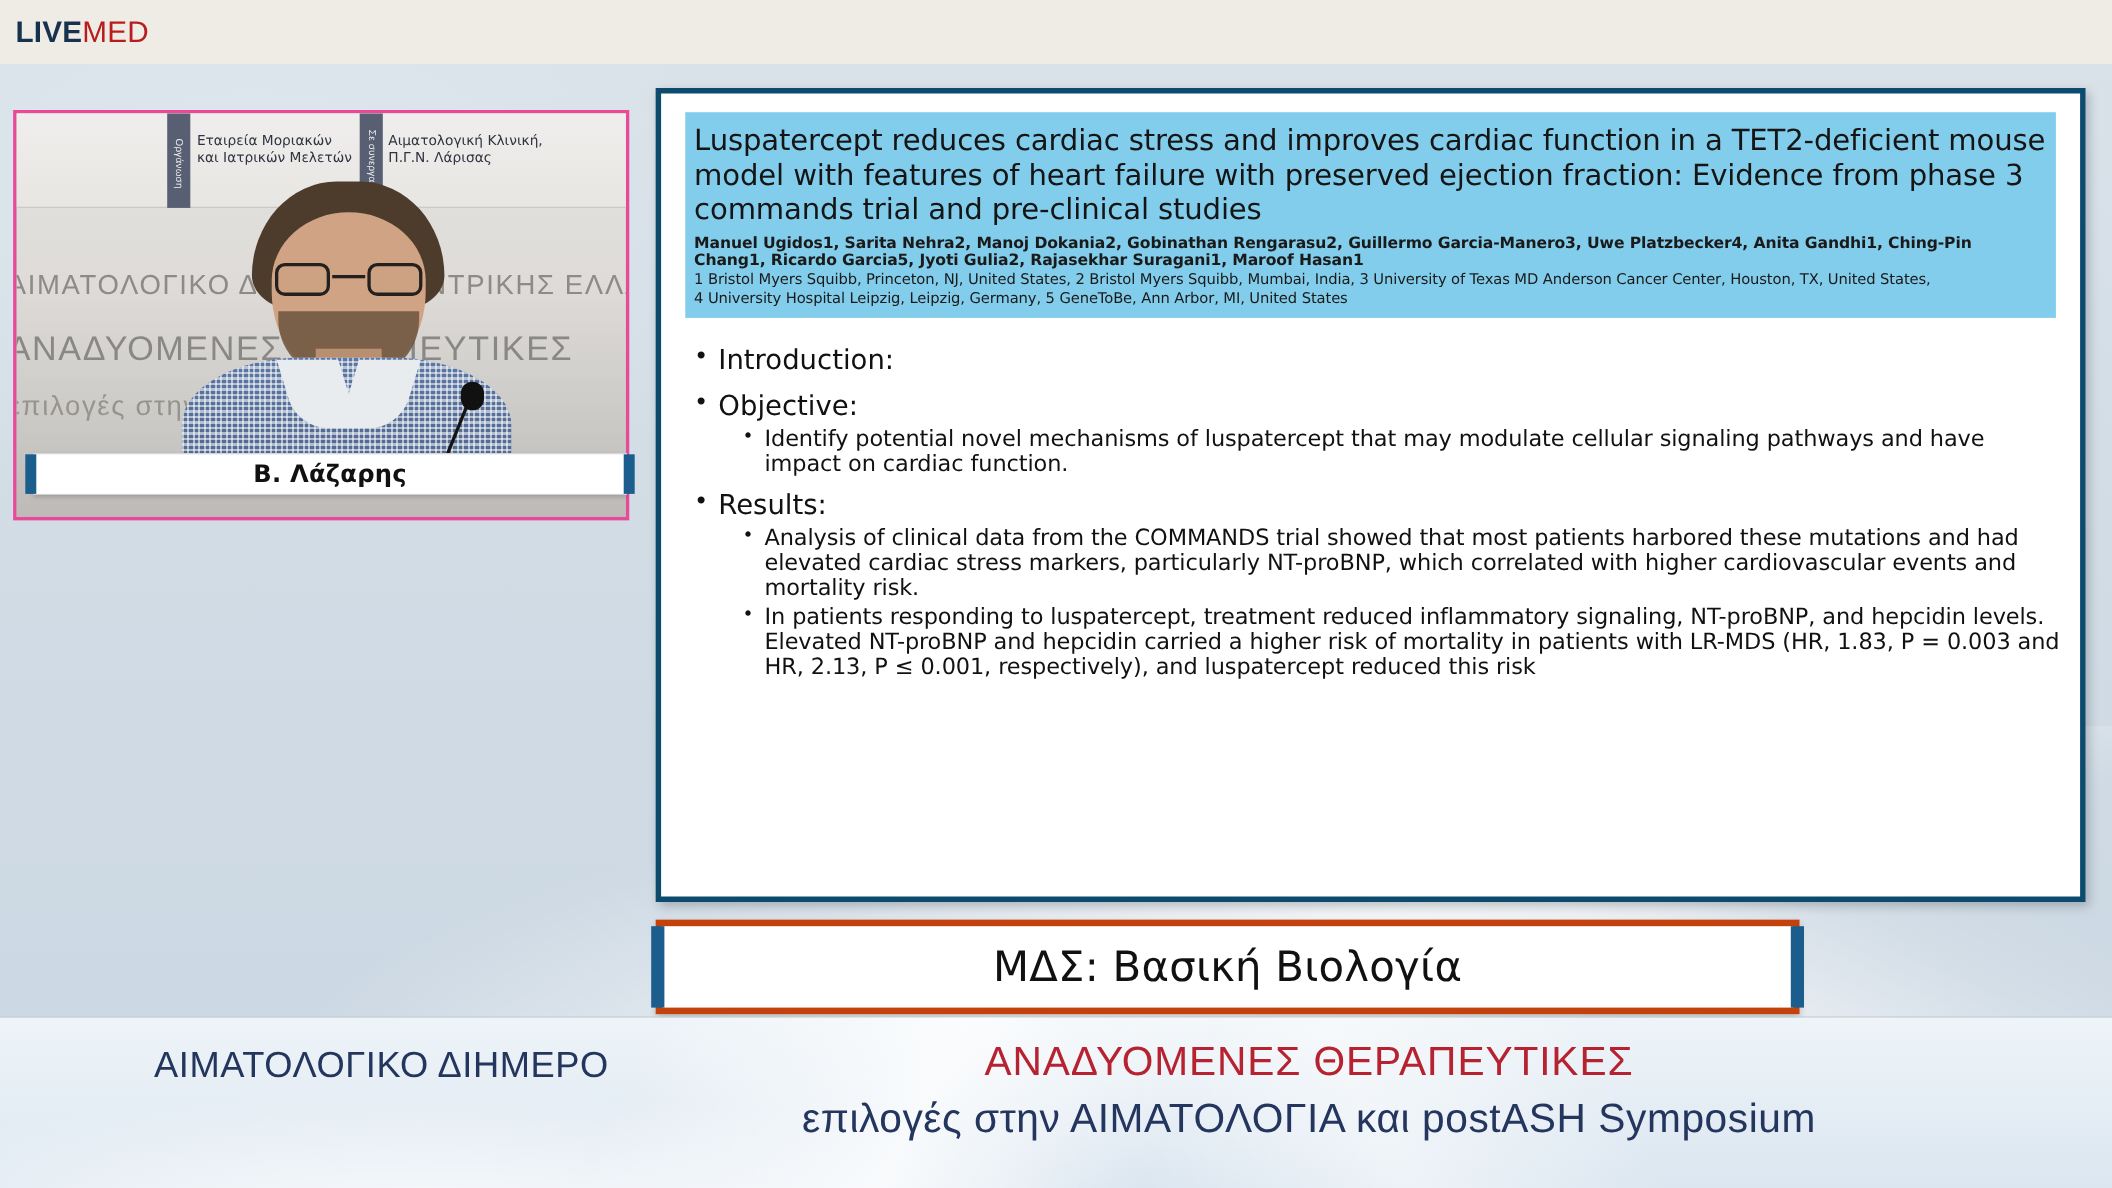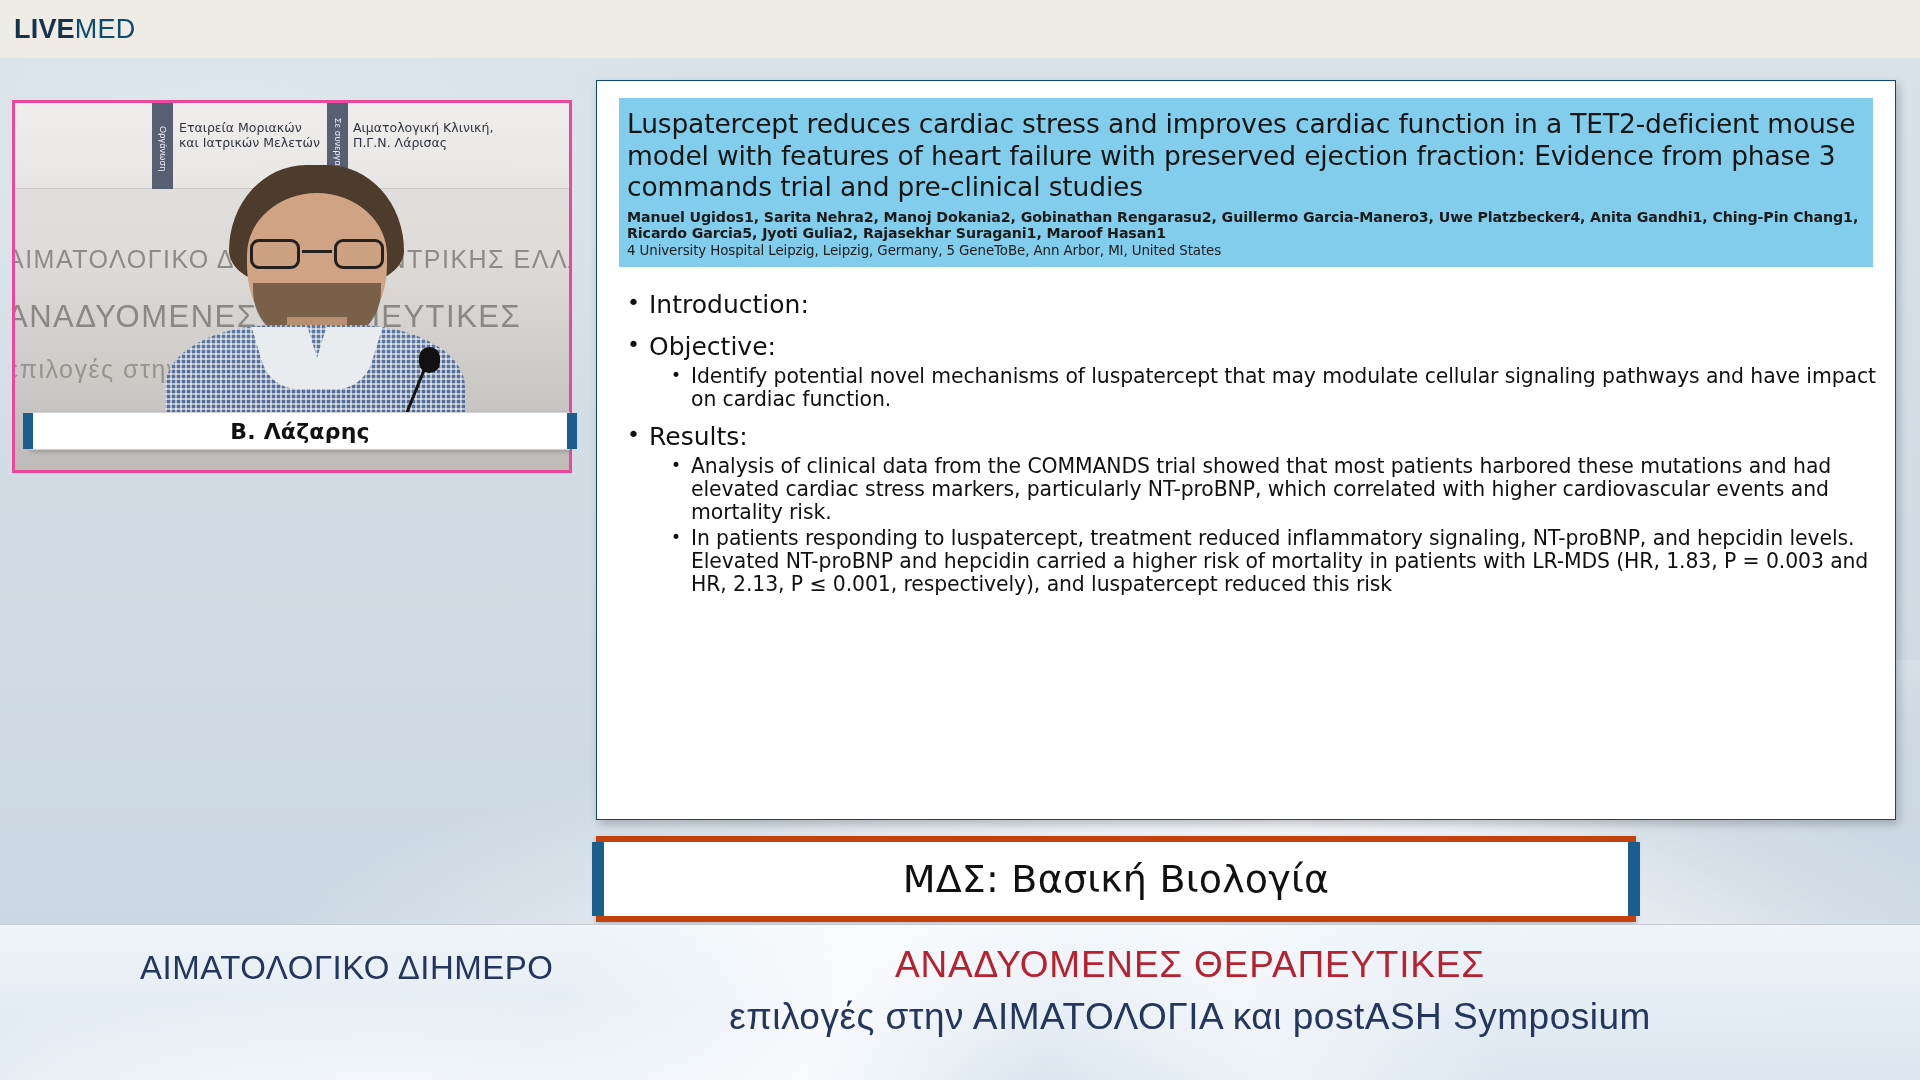--- a/index.html
+++ b/index.html
@@ -35,21 +35,21 @@
     background: #efece6;
     z-index: 20;
   }
   .brand {
     position: absolute; left: 14px; top: 14px;
     font-size: 27px; font-weight: 400; letter-spacing: .2px;
     color: #16324f; line-height: 30px;
     white-space: nowrap;
   }
   .brand .b-live { font-weight: 700; }
-  .brand .b-med  { font-weight: 400; color: #0c4a6e; }
+  .brand .b-med  { font-weight: 400; color: #b91c1c; }
 
   
   .video-wrap {
     position: absolute; left: 12px; top: 100px; width: 560px; height: 330px;
     z-index: 10;
   }
   .video-frame {
     position: absolute; left: 0; top: 0; width: 560px; height: 373px;
     overflow: hidden;
     background: #b9bcc0;
@@ -166,21 +166,21 @@
   }
   .nameplate-text {
     font-size: 22px; font-weight: 700; color: #111; letter-spacing: .2px;
     font-family: "DejaVu Sans", sans-serif;
   }
 
   
   .slide-outer {
     position: absolute; left: 596px; top: 80px; width: 1300px; height: 740px;
     background: #ffffff;
-    border: 1px solid #0c4a6e;
+    border: 5px solid #0c4a6e;
     box-shadow: 3px 4px 9px rgba(0,0,0,.22);
     z-index: 10;
   }
   .slide-inner {
     position: absolute; left: 0; top: 0; right: 0; bottom: 0;
     padding: 12px 16px 10px 16px;
     font-family: "DejaVu Sans", sans-serif;
   }
 
   .title-block {
@@ -322,20 +322,21 @@
   <div class="nameplate">
     <span class="nameplate-text">Β. Λάζαρης</span>
   </div>
 </div>
 
 <div class="slide-outer">
   <div class="slide-inner">
     <div class="title-block">
       <div class="title-main">Luspatercept reduces cardiac stress and improves cardiac function in a TET2-deficient mouse model with features of heart failure with preserved ejection fraction: Evidence from phase 3 commands trial and pre-clinical studies</div>
       <div class="authors">Manuel Ugidos1, Sarita Nehra2, Manoj Dokania2, Gobinathan Rengarasu2, Guillermo Garcia-Manero3, Uwe Platzbecker4, Anita Gandhi1, Ching-Pin Chang1, Ricardo Garcia5, Jyoti Gulia2, Rajasekhar Suragani1, Maroof Hasan1</div>
+      <div class="affils">1 Bristol Myers Squibb, Princeton, NJ, United States, 2 Bristol Myers Squibb, Mumbai, India, 3 University of Texas MD Anderson Cancer Center, Houston, TX, United States,</div>
       <div class="affils">4 University Hospital Leipzig, Leipzig, Germany, 5 GeneToBe, Ann Arbor, MI, United States</div>
     </div>
 
     <div class="body-block">
       <ul class="lv1">
 
         <li>
           <div class="lv1-head">Introduction:</div>
           <ul class="lv2">
           </ul>

